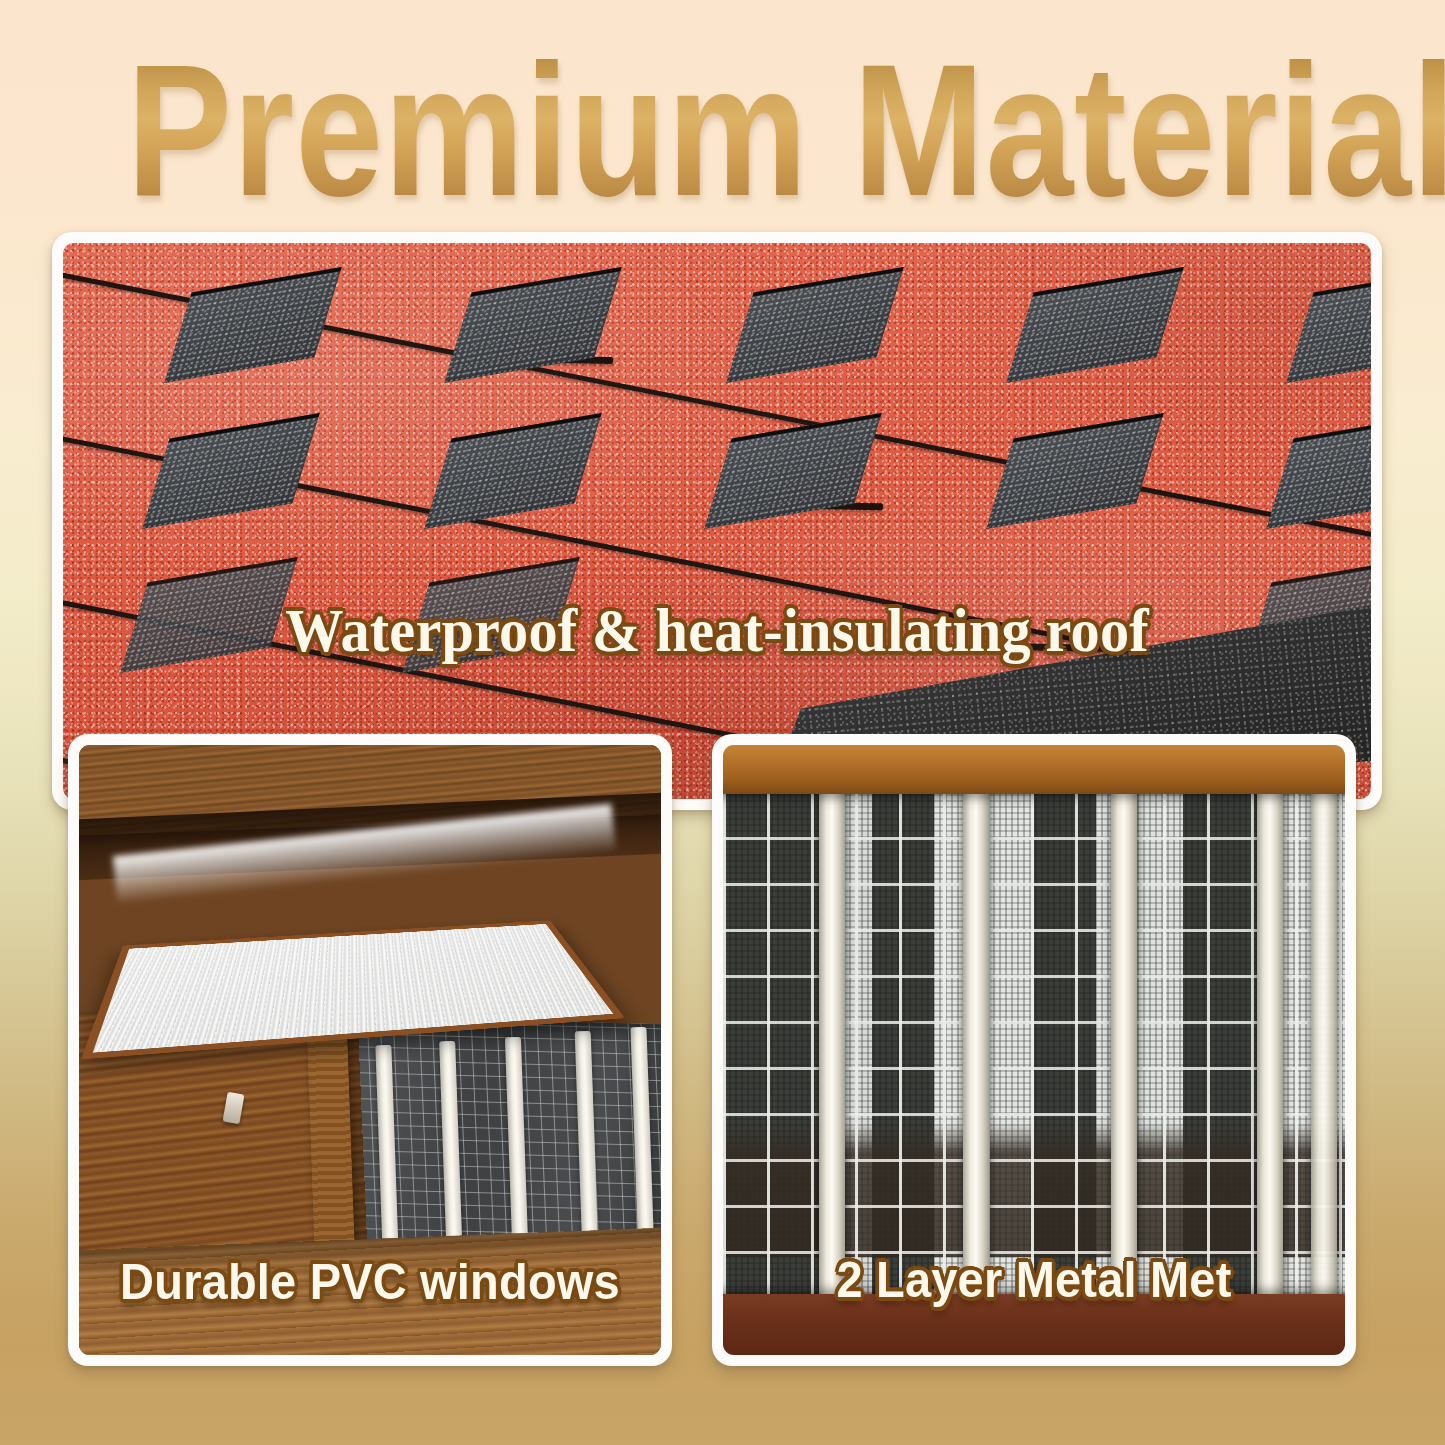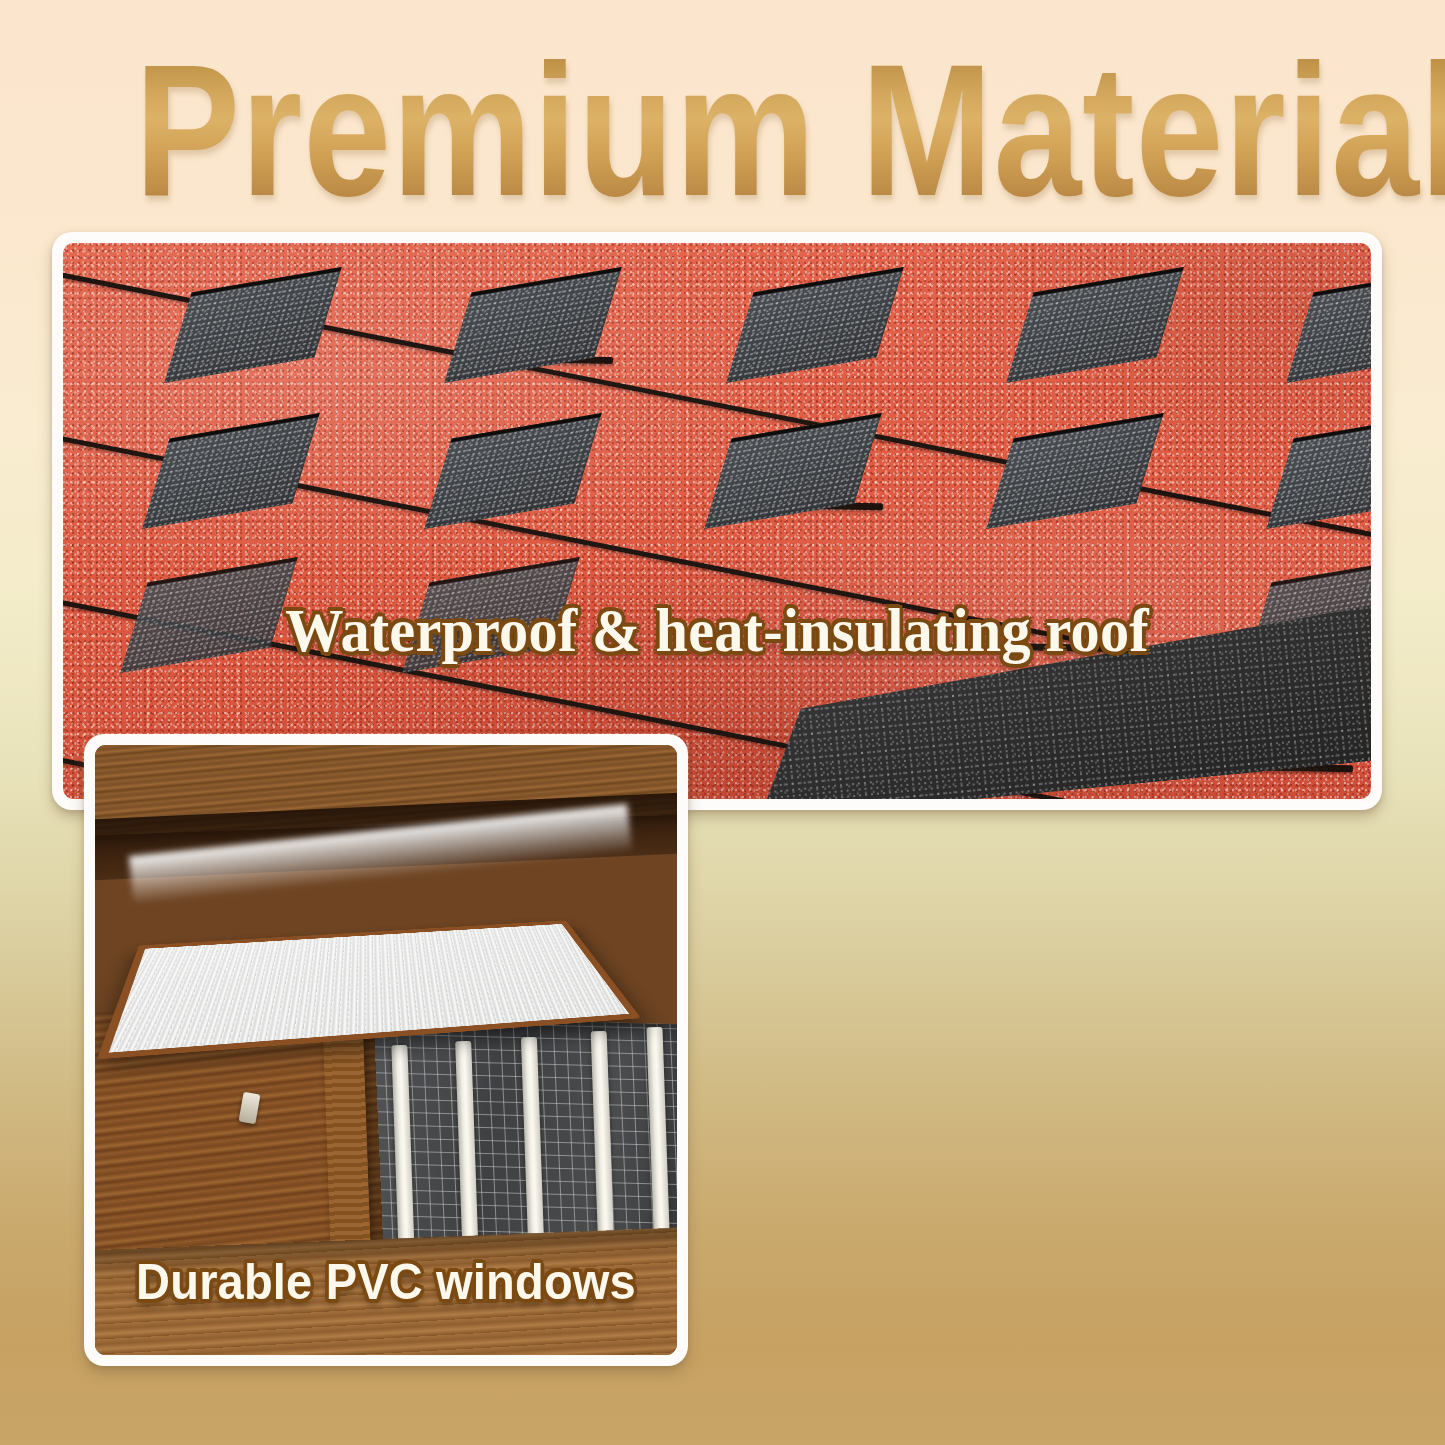--- a/index.html
+++ b/index.html
@@ -23,21 +23,21 @@
         #d2bd88 74%,
         #caa96d 85%,
         #c6a162 93%,
         #c9a568 100%);
     overflow:hidden;
   }
 
   
   .title-wrap{
     position:absolute;
-    left:8px; top:36px;
+    left:0; top:36px;
     width:1435px;
     text-align:center;
     line-height:1;
   }
   .title{
     display:inline-block;
     font-family:"Liberation Sans", sans-serif;
     font-weight:700;
     font-size:188px;
     letter-spacing:1px;
@@ -70,21 +70,21 @@
   }
   .card-inner{
     position:relative;
     width:100%; height:100%;
     border-radius:11px;
     overflow:hidden;
   }
 
   
   #card-roof   { left:52px;  top:232px;  width:1330px; height:578px;  z-index:1;font-family:Liberation Serif, serif; }
-  #card-pvc    { left:84px;  top:734px;  width:604px;  height:632px;  z-index:3; }
+  #card-pvc    { left:68px;  top:734px;  width:604px;  height:632px;  z-index:3; }
   #card-mesh   { left:712px; top:734px;  width:644px;  height:632px;  z-index:2; }
 
   
   .roof-art{
     position:absolute; inset:0;
     background:
       
       radial-gradient(circle at 12% 18%, rgba(255,255,255,.45) 0 1px, transparent 1.4px),
       radial-gradient(circle at 37% 61%, rgba(255,255,255,.35) 0 1px, transparent 1.4px),
       radial-gradient(circle at 66% 29%, rgba(120,22,14,.40) 0 1px, transparent 1.4px),
@@ -336,20 +336,42 @@
       <div class="tab" style="left:76px;   top:326px; width:140px; height:92px; opacity:.9;"></div>
       <div class="tab" style="left:358px;  top:326px; width:140px; height:92px; opacity:.9;"></div>
       <div class="tab" style="left:1200px; top:326px; width:140px; height:92px; opacity:.9;"></div>
 
       <div class="roof-darkband"></div>
 
       <div class="caption" id="cap-roof">Waterproof &amp; heat-insulating roof</div>
     </div>
   </div>
 
+  <div class="card" id="card-mesh">
+    <div class="card-inner">
+
+      <div class="mesh-art">
+        <div class="mesh-panels"></div>
+        <div class="mesh-weave"></div>
+        <div class="mesh-darkband"></div>
+        <div class="mesh-grid"></div>
+
+        <div class="mesh-bar" style="left:96px;"></div>
+        <div class="mesh-bar" style="left:240px;"></div>
+        <div class="mesh-bar" style="left:388px;"></div>
+        <div class="mesh-bar" style="left:534px;"></div>
+        <div class="mesh-bar" style="left:588px; opacity:.95;"></div>
+
+        <div class="mesh-topwood"></div>
+        <div class="mesh-bottomwood"></div>
+      </div>
+
+      <div class="caption" id="cap-mesh">2 Layer Metal Met</div>
+    </div>
+  </div>
 
   <div class="card" id="card-pvc">
     <div class="card-inner">
 
       <div class="pvc-art">
         <div class="pvc-topwood"></div>
         <div class="pvc-shadowband"></div>
 
         <div class="pvc-window"></div>
         <div class="pvc-bar" style="left:300px; top:300px; height:210px; transform:rotate(-2deg);"></div>

